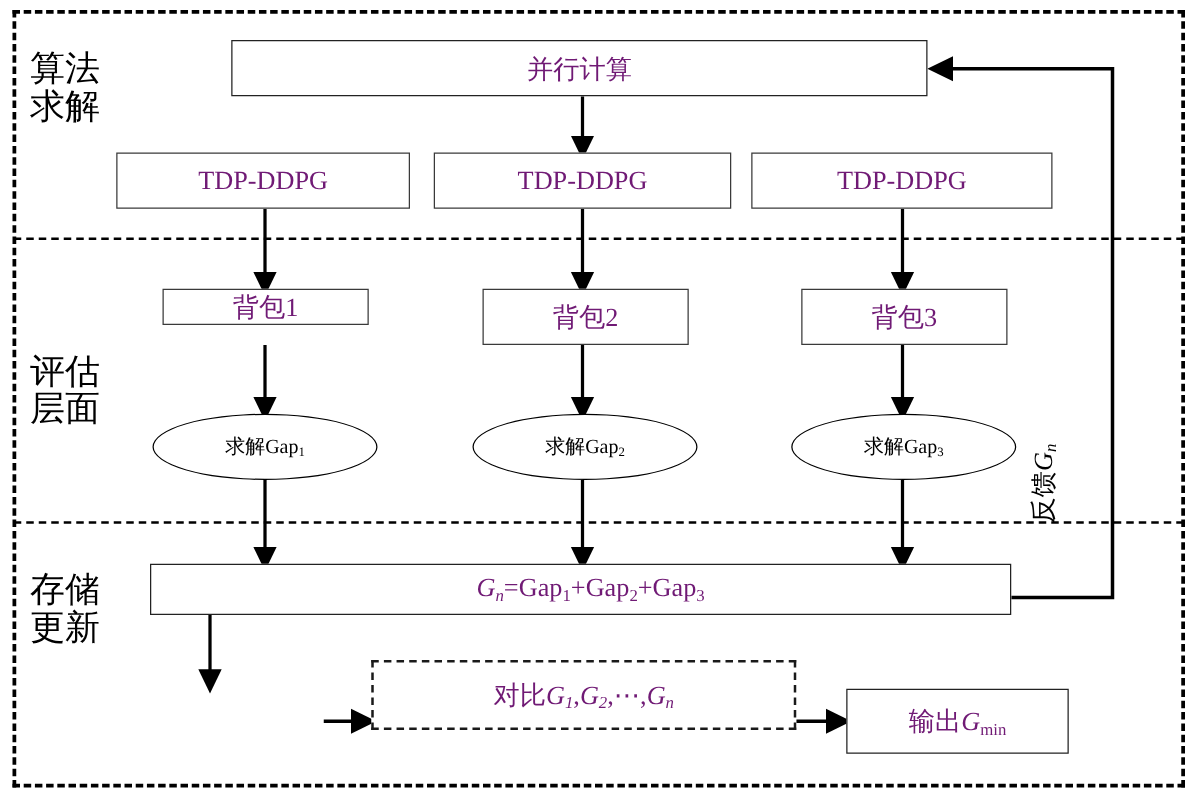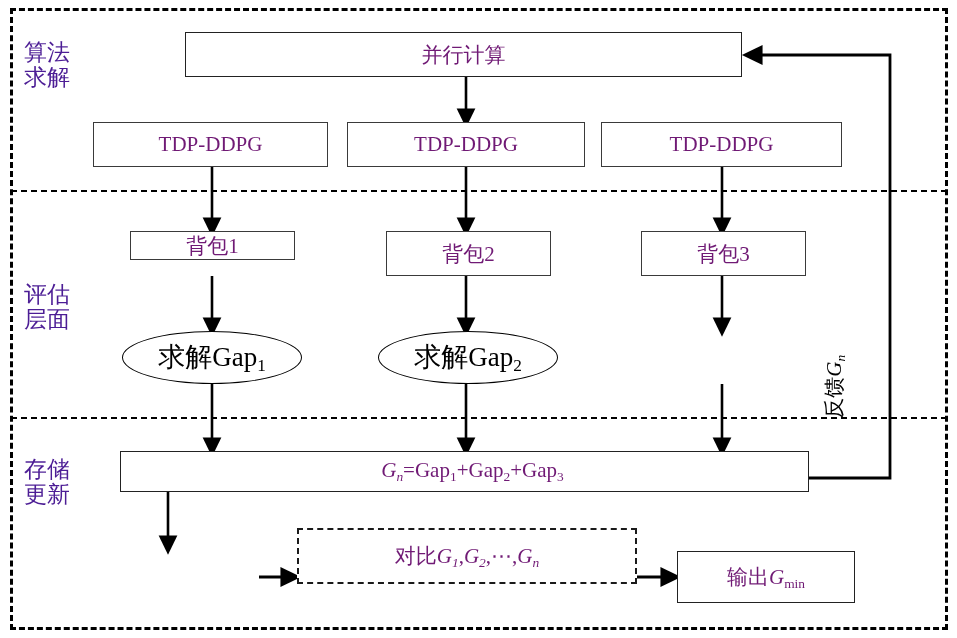--- a/index.html
+++ b/index.html
@@ -27,23 +27,23 @@
   .band-sep {
     position: absolute;
     left: 11px;
     width: 936px;
     height: 0;
     border-top: 2px dashed #000000;
   }
   
   .band-label {
     position: absolute;
-    font-size: 23px;
+    font-size: 28px;
     line-height: 1.08;
-    color: #4c1d95;
+    color: #000000;
     letter-spacing: 0px;
     white-space: pre-line;
     text-align: center;
   }
   
   .box {
     position: absolute;
     box-sizing: border-box;
     border: 1.6px solid #3a3a3a;
     background: #ffffff;
@@ -61,21 +61,21 @@
   
   .ellipse {
     position: absolute;
     box-sizing: border-box;
     border: 1.8px solid #000000;
     border-radius: 50%;
     background: #ffffff;
     display: flex;
     align-items: center;
     justify-content: center;
-    font-size: 27px;
+    font-size: 16px;
     color: #000000;
     white-space: nowrap;
   }
   
   .mi {
     font-style: italic;
     font-family: "Liberation Serif", "DejaVu Serif", serif;
   }
   .sub {
     font-size: 0.64em;
@@ -174,20 +174,23 @@
   <div class="box" style="left:641px; top:231px; width:165px; height:45px;">
     <span>背包3</span>
   </div>
 
   <div class="ellipse" style="left:122px; top:331px; width:180px; height:53px;">
     <span><span>求解Gap</span><span class="sub-rm">1</span></span>
   </div>
   <div class="ellipse" style="left:378px; top:331px; width:180px; height:53px;">
     <span><span>求解Gap</span><span class="sub-rm">2</span></span>
   </div>
+  <div class="ellipse" style="left:633px; top:331px; width:180px; height:53px;">
+    <span><span>求解Gap</span><span class="sub-rm">3</span></span>
+  </div>
 
   <div class="box thick" style="left:120px; top:451px; width:689px; height:41px;padding-left:16px;">
     <span>
       <span class="mi">G</span><span class="sub">n</span><span>=</span><span>Gap</span><span class="sub-rm">1</span><span>+</span><span>Gap</span><span class="sub-rm">2</span><span>+</span><span>Gap</span><span class="sub-rm">3</span>
     </span>
   </div>
 
 
   <div class="box dashed-box" style="left:297px; top:528px; width:340px; height:56px;">
     <span><span>对比</span><span class="mi">G</span><span class="sub">1</span><span>,</span><span class="mi">G</span><span class="sub">2</span><span>,</span><span>⋯</span><span>,</span><span class="mi">G</span><span class="sub">n</span></span>

